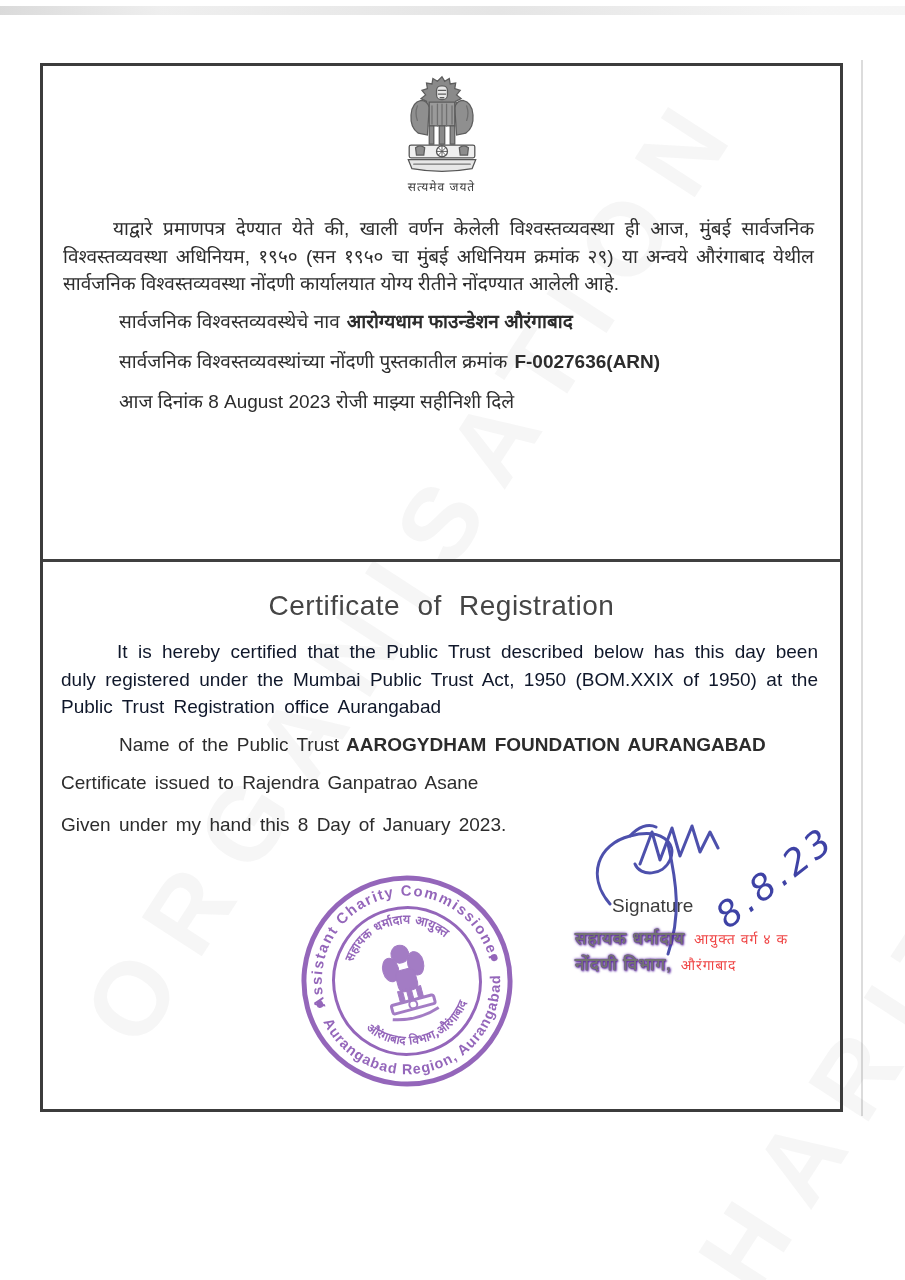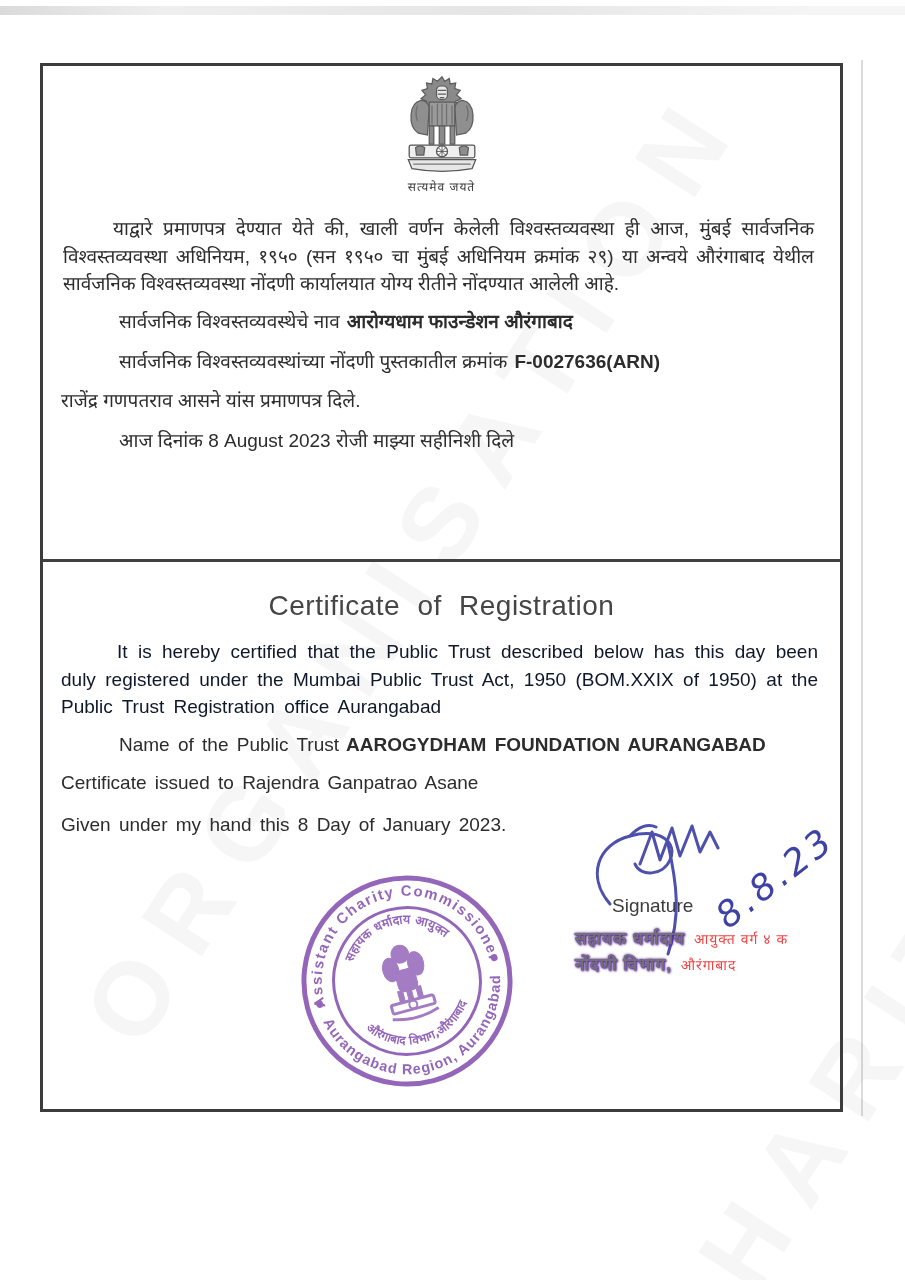--- a/index.html
+++ b/index.html
@@ -98,21 +98,20 @@
       <p class="m-para">याद्वारे प्रमाणपत्र देण्यात येते की, खाली वर्णन केलेली विश्वस्तव्यवस्था ही आज, मुंबई सार्वजनिक विश्वस्तव्यवस्था अधिनियम, १९५० (सन १९५० चा मुंबई अधिनियम क्रमांक २९) या अन्वये औरंगाबाद येथील सार्वजनिक विश्वस्तव्यवस्था नोंदणी कार्यालयात योग्य रीतीने नोंदण्यात आलेली आहे.</p>
 
       <div class="line m-trust">
         <span>सार्वजनिक विश्वस्तव्यवस्थेचे नाव</span><span class="bold-val">आरोग्यधाम फाउन्डेशन औरंगाबाद</span>
       </div>
 
       <div class="line m-number">
         <span>सार्वजनिक विश्वस्तव्यवस्थांच्या नोंदणी पुस्तकातील क्रमांक</span><span class="bold-val">F-0027636(ARN)</span>
       </div>
 
-      <div class="line m-issued">राजेंद्र गणपतराव आसने यांस प्रमाणपत्र दिले.</div>
 
       <div class="line m-date">आज दिनांक 8 August 2023 रोजी माझ्या सहीनिशी दिले</div>
     </div>
 
     <div class="sec-english">
 
       <h2 class="e-title">Certificate of Registration</h2>
 
       <p class="e-para">It is hereby certified that the Public Trust described below has this day been duly registered under the Mumbai Public Trust Act, 1950 (BOM.XXIX of 1950) at the Public Trust Registration office Aurangabad</p>
 

